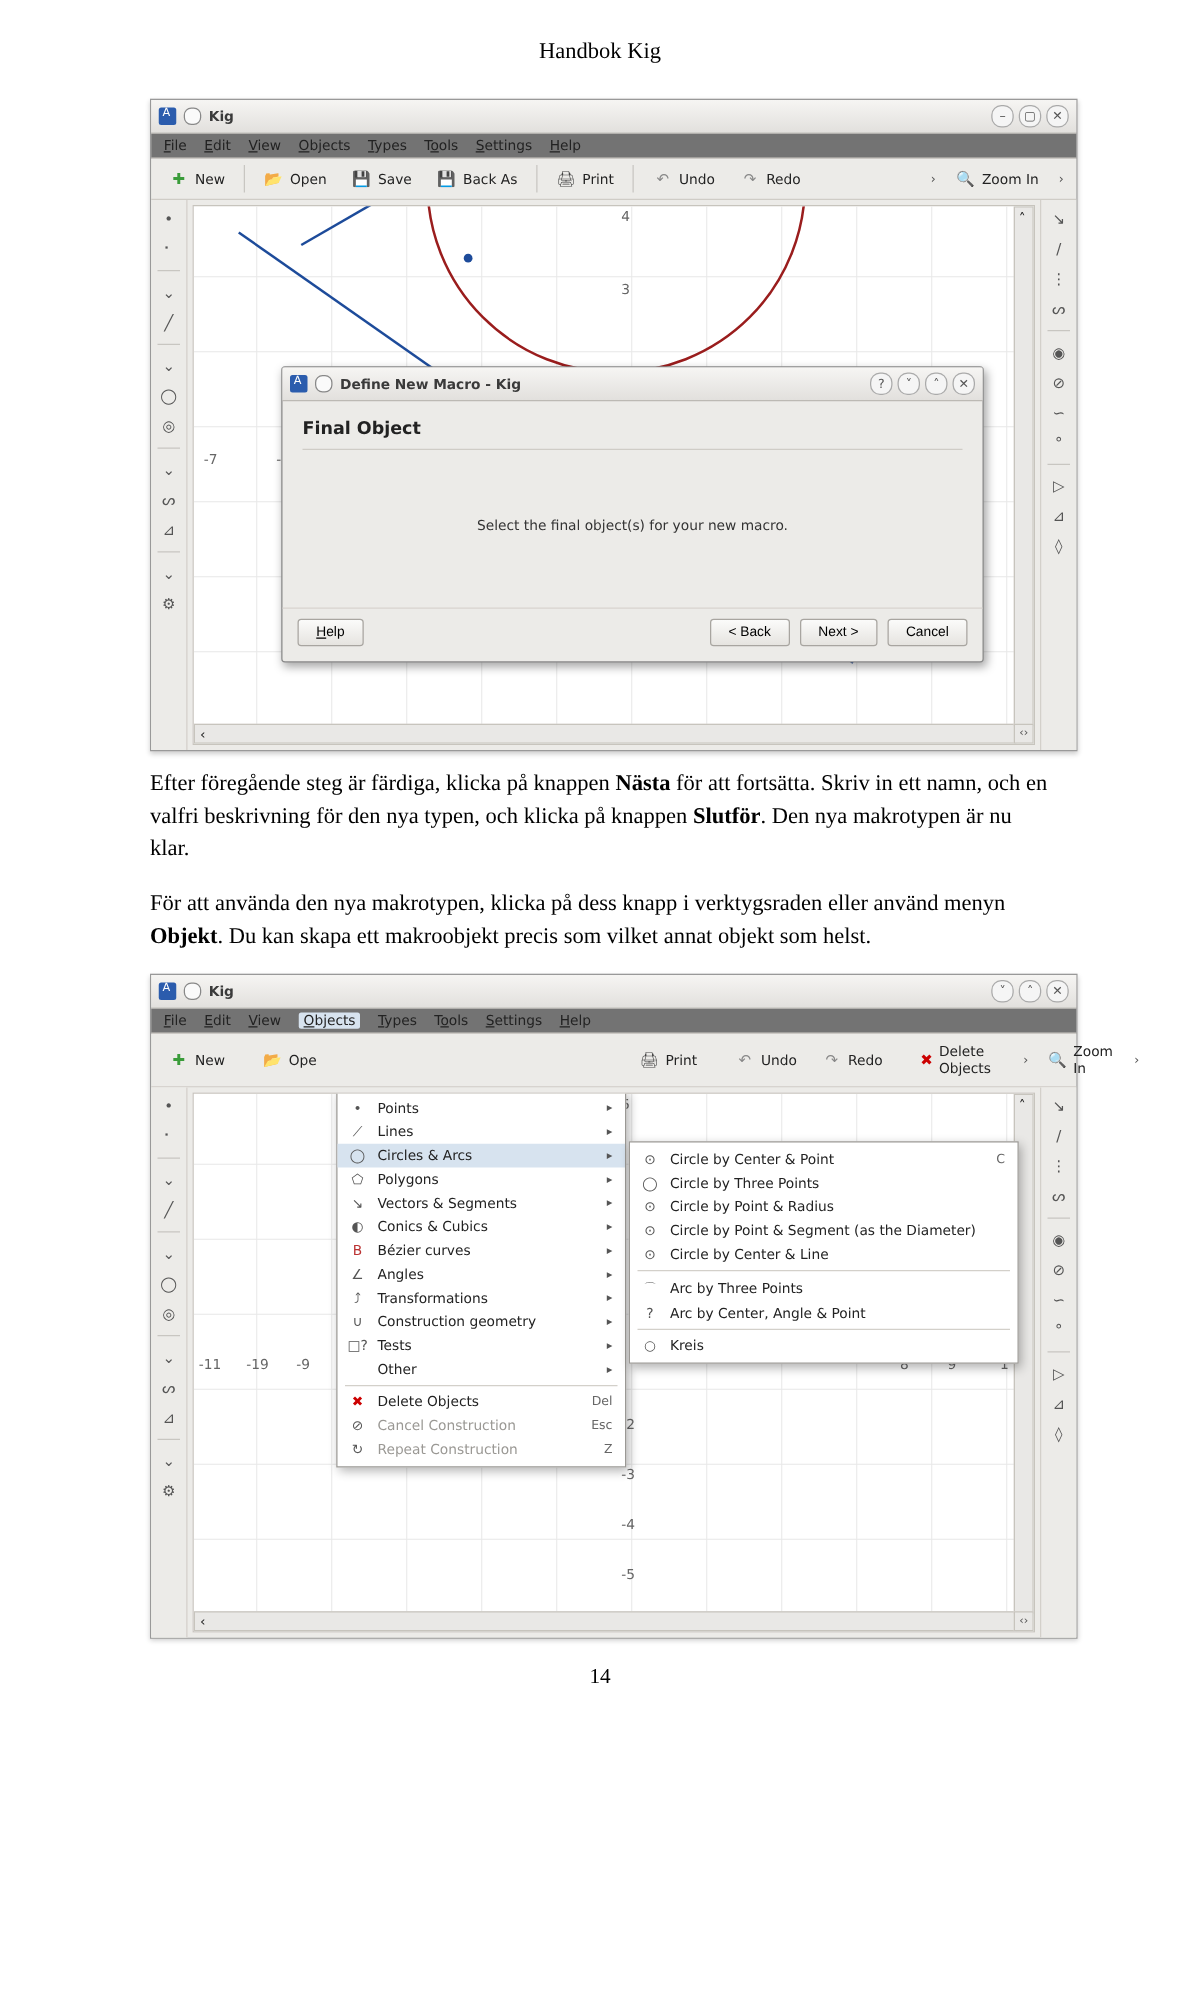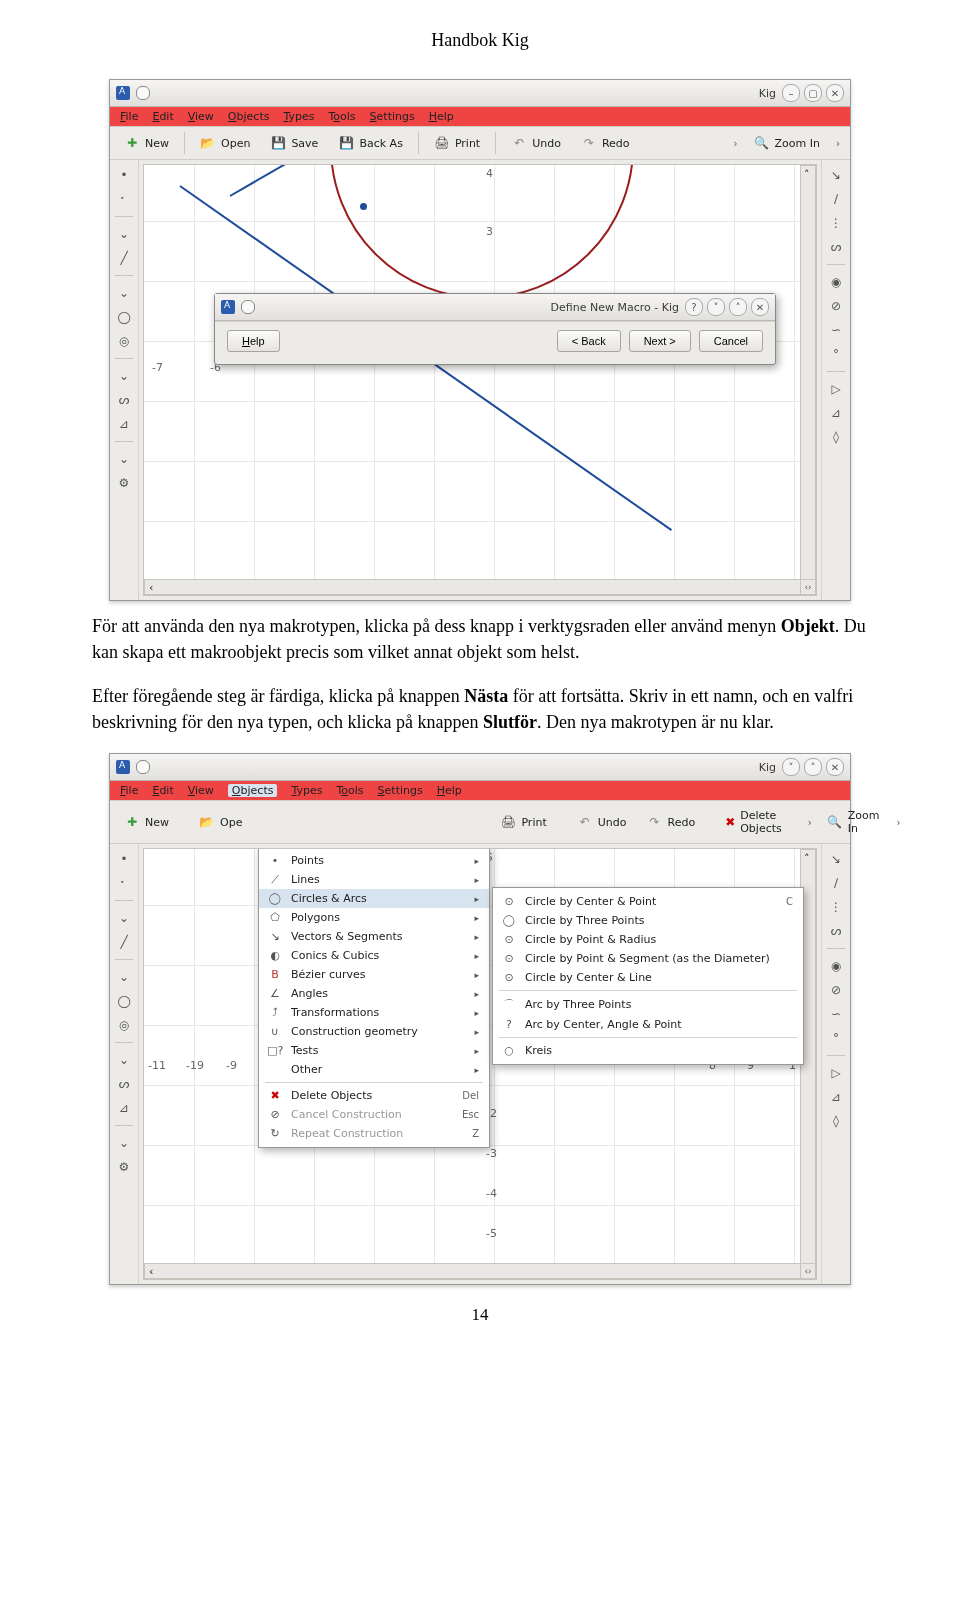--- a/index.html
+++ b/index.html
@@ -3,21 +3,21 @@
 <meta charset="utf-8">
 <style>
   body {
     margin: 0;
     font-family: "Palatino Linotype", "Book Antiqua", Palatino, serif;
     background: #fff;
     color: #000;
     width: 960px;
   }
   .page {
-    padding: 30px 92px 40px;
+    padding: 30px 120px 40px;
   }
   .page-header {
     text-align: center;
     font-size: 18px;
     margin-bottom: 28px;
   }
   .body-text {
     font-size: 18px;
     line-height: 1.45;
     margin: 12px 0 18px;
@@ -41,38 +41,38 @@
   .titlebar {
     display: flex;
     align-items: center;
     height: 22px;
     padding: 2px 6px;
     background: linear-gradient(#f6f5f3, #e2e0dd);
     border-bottom: 1px solid #bcb9b4;
     gap: 6px;
   }
   .titlebar .tb-left { display:flex; align-items:center; gap:6px; flex:0 0 auto; }
-  .titlebar .tb-title { flex:1; font-weight:400; color:#3a3a3a;text-align:right; }
+  .titlebar .tb-title { flex:1; font-weight:700; color:#3a3a3a; }
   .titlebar .tb-right { display:flex; gap:4px; }
   .tb-btn {
     width:16px; height:16px; border-radius:8px;
     border:1px solid #aaa; background:#f5f5f5;
     display:flex; align-items:center; justify-content:center;
     font-size:10px; color:#555;
   }
   .app-icon {
     width:14px; height:14px; background:#2b5cad; border-radius:2px;
     position:relative;
   }
   .app-icon::after{content:"A"; color:#fff; font-size:9px; position:absolute; left:3px; top:0;}
   .dot-icon{width:12px;height:12px;border:1px solid #888;border-radius:6px;background:#fafafa;}
 
   
   .menubar {
-    display:flex; gap:14px; padding:3px 10px; background:#ef4444;
+    display:flex; gap:14px; padding:3px 10px; background:#737373;
     border-bottom:1px solid #cfccc6;
   }
   .menubar span { cursor:default; }
   .menubar span u { text-decoration: underline; }
 
   
   .main-toolbar {
     display:flex; align-items:center; gap:4px; padding:4px 6px;
     background:#ecebe8; border-bottom:1px solid #cfccc6;
   }
@@ -317,20 +317,24 @@
               <span class="dot-icon"></span>
             </div>
             <span class="tb-title">Define New Macro - Kig</span>
             <div class="tb-right">
               <span class="tb-btn">?</span>
               <span class="tb-btn">˅</span>
               <span class="tb-btn">˄</span>
               <span class="tb-btn">✕</span>
             </div>
           </div>
+          <div class="dialog-body">
+            <div class="dialog-heading">Final Object</div>
+            <div class="dialog-area">Select the final object(s) for your new macro.</div>
+          </div>
           <div class="dialog-footer">
             <button class="btn"><u>H</u><span></span>elp</button>
             <div class="spacer"></div>
             <button class="btn">&lt; Back</button>
             <button class="btn">Next &gt;</button>
             <button class="btn">Cancel</button>
           </div>
         </div>
       </div>
 
@@ -346,24 +350,24 @@
         <span class="sico">°</span>
         <span class="sep"></span>
         <span class="sico">▷</span>
         <span class="sico">⊿</span>
         <span class="sico">◊</span>
       </div>
     </div>
   </div>
 
   <p class="body-text">
-    <span>För att använda den nya makrotypen, klicka på dess knapp i verktygsraden eller använd menyn </span><b>Objekt</b><span>. Du kan skapa ett makroobjekt precis som vilket annat objekt som helst.</span>
+    <span>Efter föregående steg är färdiga, klicka på knappen </span><b>Nästa</b><span> för att fortsätta. Skriv in ett namn, och en valfri beskrivning för den nya typen, och klicka på knappen </span><b>Slutför</b><span>. Den nya makrotypen är nu klar.</span>
   </p>
   <p class="body-text">
-    <span>Efter föregående steg är färdiga, klicka på knappen </span><b>Nästa</b><span> för att fortsätta. Skriv in ett namn, och en valfri beskrivning för den nya typen, och klicka på knappen </span><b>Slutför</b><span>. Den nya makrotypen är nu klar.</span>
+    <span>För att använda den nya makrotypen, klicka på dess knapp i verktygsraden eller använd menyn </span><b>Objekt</b><span>. Du kan skapa ett makroobjekt precis som vilket annat objekt som helst.</span>
   </p>
 
   <div class="app-window" style="width:740px;">
     <div class="titlebar">
       <div class="tb-left">
         <span class="app-icon"></span>
         <span class="dot-icon"></span>
       </div>
       <span class="tb-title">Kig</span>
       <div class="tb-right">

